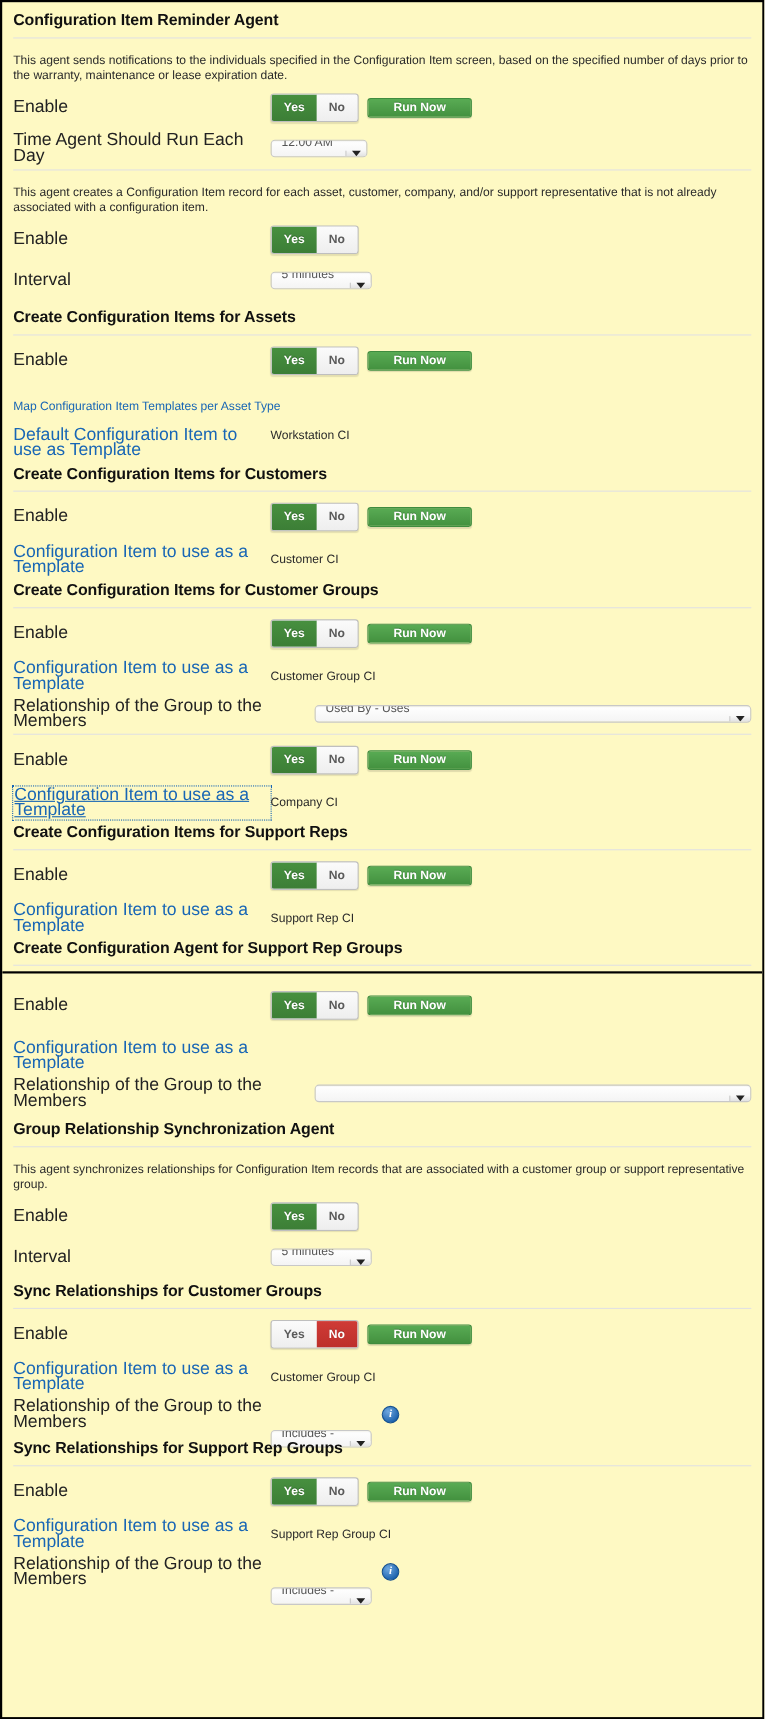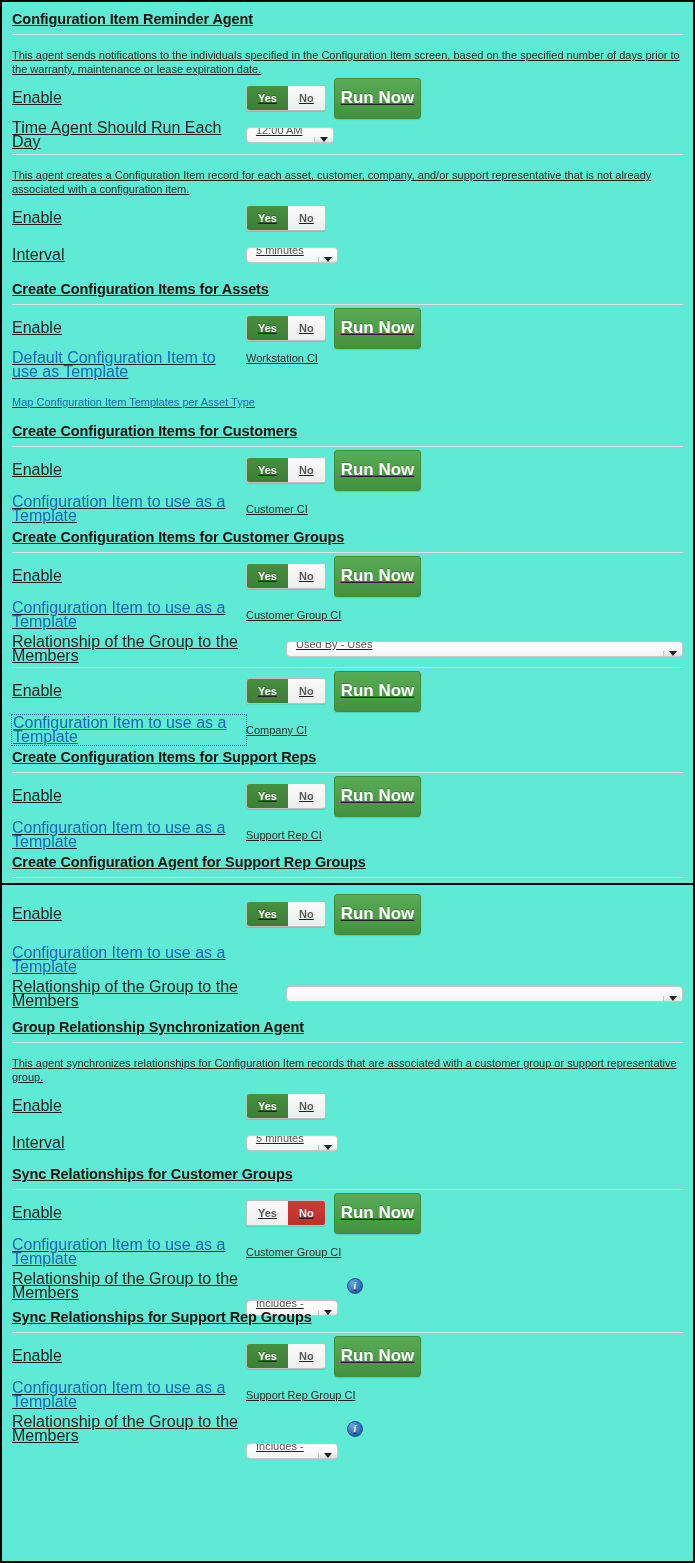--- a/index.html
+++ b/index.html
@@ -11,27 +11,26 @@
     font-family: "Liberation Sans", sans-serif;
     font-size: 11px;
     color: #222222;
     -webkit-font-smoothing: none;
   }
   .page {
     position: relative;
     width: 695px;
     height: 1563px;
     box-sizing: border-box;
-    background: #5eead4;
+    background: #fef9c3;
     border-left: 2px solid #000000;
     border-right: 2px solid #000000;
     border-top: 2px solid #000000;
     border-bottom: 2px solid #000000;
     overflow: hidden;
-    text-decoration: underline;
   }
   .inner {
     padding: 0 10px;
     box-sizing: border-box;
   }
 
   
   .sec-title {
     font-size: 14.5px;
     font-weight: bold;
@@ -133,29 +132,29 @@
     color: #ffffff;
     text-shadow: 0 -1px 0 rgba(0,0,0,0.25);
   }
   .toggle .opt.on-no {
     background: linear-gradient(#cf3b36, #bd2f2b);
     color: #ffffff;
     text-shadow: 0 -1px 0 rgba(0,0,0,0.25);
   }
   .btn-run {
     margin-left: 8px;
-    height: 41px;
+    height: 18px;
     border: 1px solid #3f8c3f;
     border-radius: 3px;
     background: linear-gradient(#59ab54, #43913f);
     color: #ffffff;
-    font-size: 17px;
+    font-size: 11px;
     font-weight: bold;
     font-family: "Liberation Sans", sans-serif;
-    padding: 0 6px;
+    padding: 0 23px;
     cursor: pointer;
     text-shadow: 0 -1px 0 rgba(0,0,0,0.22);
     box-shadow: 0 1px 1px rgba(0,0,0,0.12);
   }
 
   
   .select {
     display: inline-flex;
     align-items: flex-end;
     height: 16px;
@@ -291,27 +290,27 @@
       <div class="row-label">Enable</div>
       <div class="ctl-group">
         <div class="toggle">
           <div class="opt on-yes">Yes</div>
           <div class="opt">No</div>
         </div>
         <button class="btn-run">Run Now</button>
       </div>
     </div>
 
+    <div class="row" style="height:38px;align-items:center;">
+      <div class="standalone-link">Map Configuration Item Templates per Asset Type</div>
+    </div>
+
     <div class="row" style="height:32px;align-items:flex-start;">
       <div class="row-label link">Default Configuration Item to use as Template</div>
       <div class="row-value">Workstation CI</div>
-    </div>
-
-    <div class="row" style="height:38px;align-items:center;">
-      <div class="standalone-link">Map Configuration Item Templates per Asset Type</div>
     </div>
   </div>
 
   <div class="inner">
     <div class="sec-head" style="padding-top:2px;">
       <h2 class="sec-title">Create Configuration Items for Customers</h2>
     </div>
     <div class="sec-rule"></div>
 
     <div class="row" style="height:46px;">

